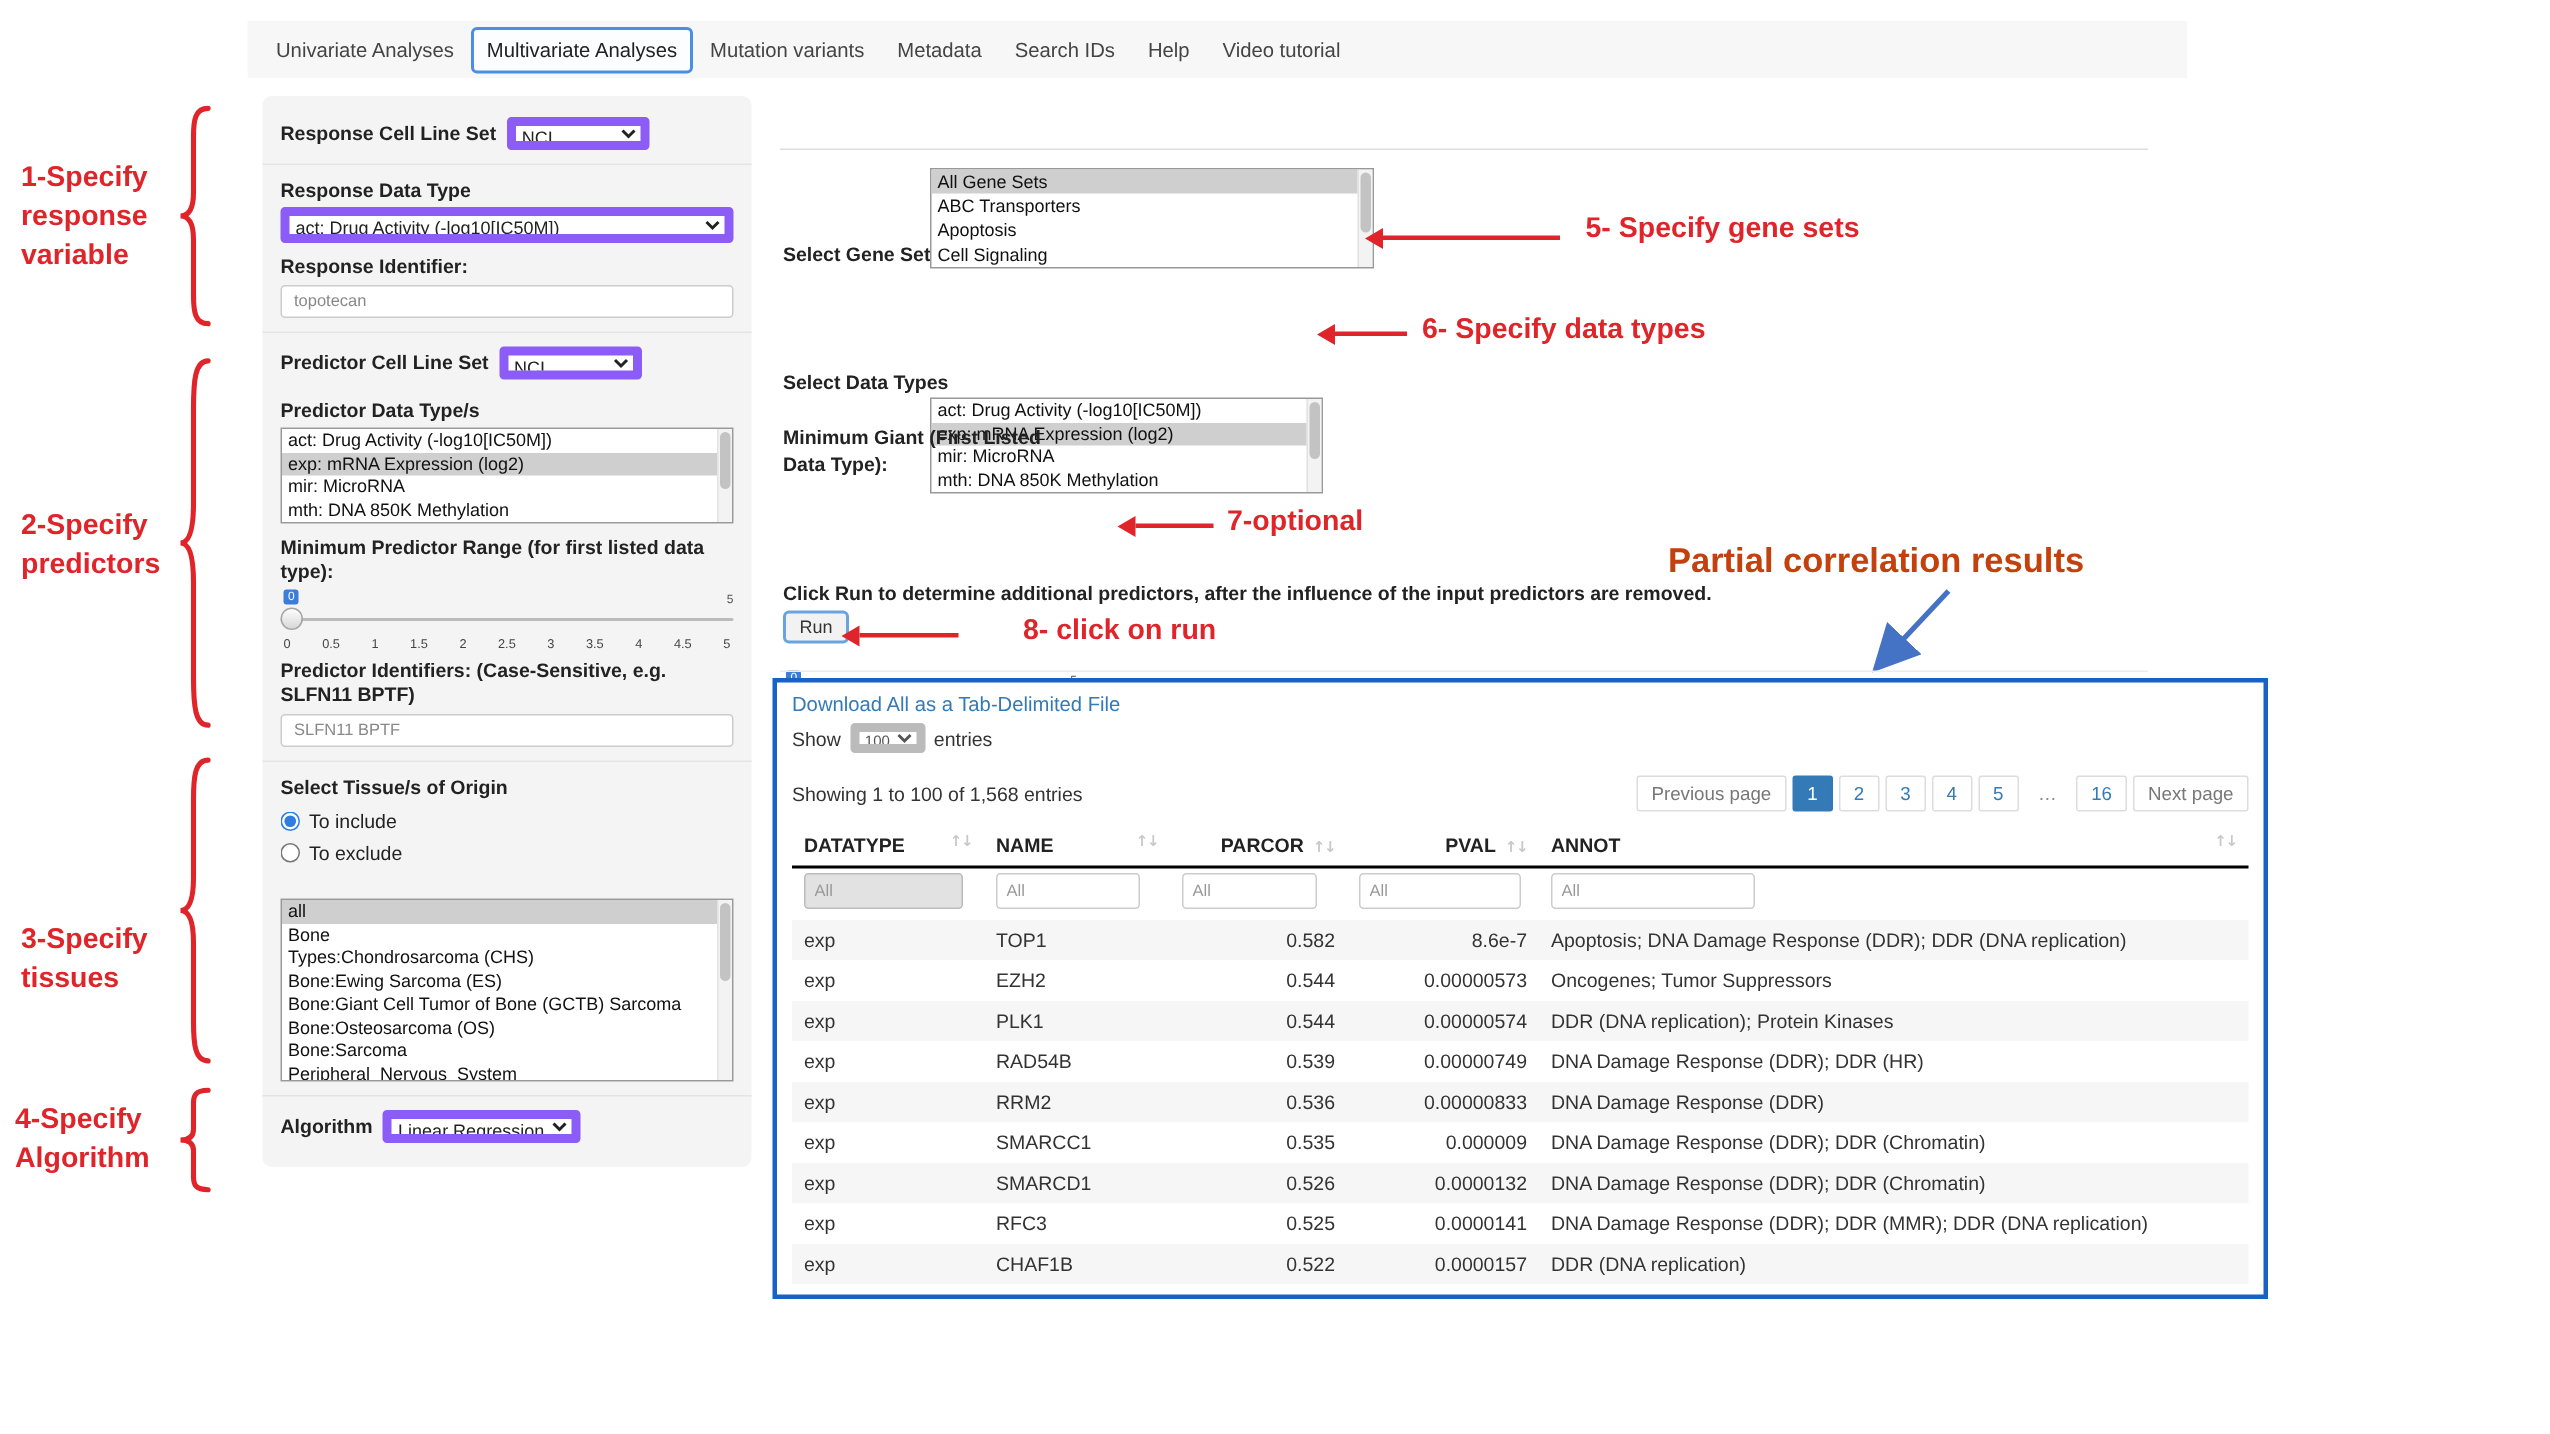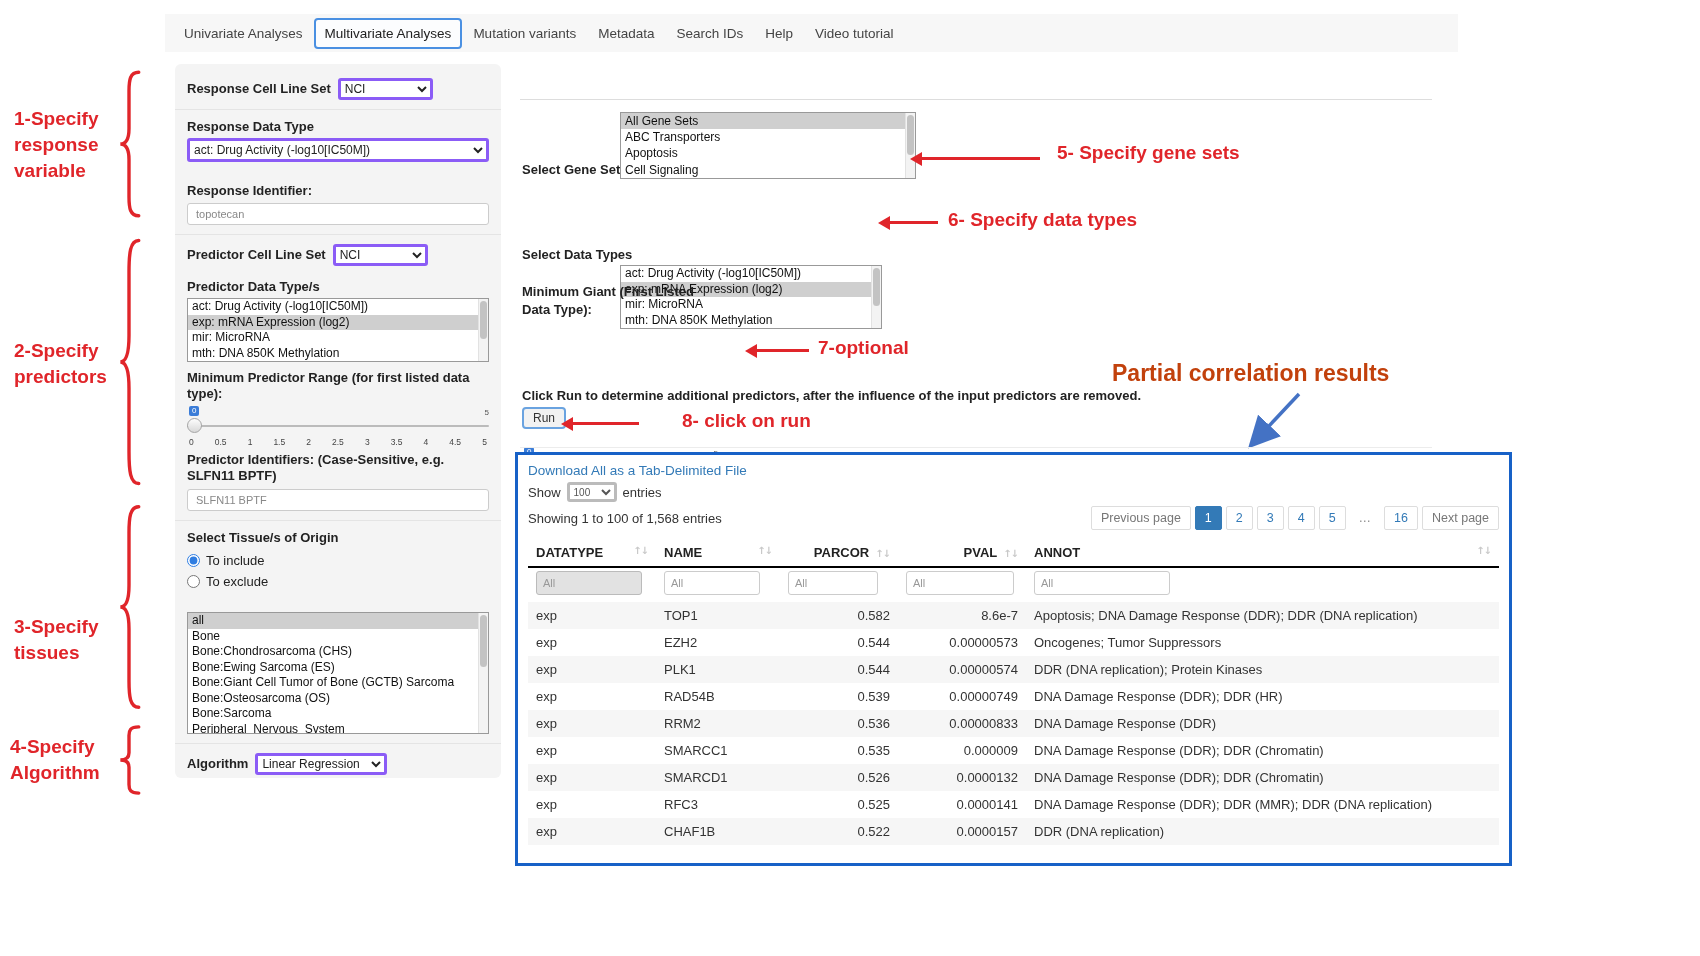--- a/index.html
+++ b/index.html
@@ -21,21 +21,21 @@
   .red-arrow::before { content:""; position:absolute; left:-12px; top:-5.5px;
     border-top:7px solid transparent; border-bottom:7px solid transparent; border-right:12px solid #e0252a; }
   .results-title { position:absolute; color:#c2410c; font-weight:bold; font-size:23px; white-space:nowrap; }
 
   
   .form-panel { position:absolute; left:175px; top:64px; width:326px; height:714px; background:#f4f4f4;
                 border-radius:6px; padding:14px 12px 10px 12px; }
   .flabel { font-size:13px; font-weight:bold; color:#222; line-height:16px; }
   .frow { display:flex; align-items:center; gap:7px; }
   .fdivider { border-top:1px solid #e4e4e4; margin:9px -12px; }
-  select { font-size:12px; color:#222; border:3px solid #8b5cf6; border-radius:3px; background:#fff; height:22px; }
+  select { font-size:12px; color:#222; border:6px solid #8b5cf6; border-radius:3px; background:#fff; height:22px; }
   .full-select { width:100%; height:24px; }
   .text-input { width:100%; height:22px; border:1px solid #ccc; border-radius:3px; font-size:11px; color:#888;
                 padding:0 8px; background:#fff; }
 
   .listbox { position:relative; background:#fff; border:1px solid #999; overflow:hidden; }
   .listbox .opt { font-size:12px; color:#111; padding:0 4px; line-height:15.5px; white-space:nowrap; }
   .listbox .opt.selected { background:#cfcfcf; }
   .scrollbar { position:absolute; right:0; top:0; bottom:0; width:10px; background:#f3f3f3; border-left:1px solid #e2e2e2; }
   .scroll-thumb { position:absolute; left:1px; width:7px; border-radius:4px; background:#c3c3c3; }
 
@@ -63,21 +63,21 @@
   .run-instruction { position:absolute; font-size:13px; font-weight:bold; color:#222; width:910px; }
   .run-btn { position:absolute; font-size:12px; color:#333; background:#f2f2f2; border:2px solid #6aa3e0;
              border-radius:4px; padding:2px 9px; cursor:pointer; }
 
   
   .results { position:absolute; left:515px; top:452px; width:997px; height:414px; border:3px solid #1761c7;
              background:#fff; padding:6px 10px; }
   .dl-link { color:#337ab7; font-size:13.5px; cursor:pointer; display:inline-block; }
   .show-row { margin-top:3px; font-size:13px; color:#333; display:flex; align-items:center; gap:6px; }
   .page-size-select { height:20px; font-size:10px; width:50px; color:#555; border-color:#bbb; }
-  .info-row { display:flex; justify-content:space-between; align-items:center; margin-top:4px; }
+  .info-row { display:flex; justify-content:space-between; align-items:center; margin-top:15px; }
   .showing { font-size:13px; color:#333; }
   .pagination { display:flex; gap:4px; align-items:center; }
   .page-btn { font-size:12.5px; padding:4px 9px; border:1px solid #ddd; background:#fff; color:#337ab7;
               border-radius:2px; cursor:pointer; white-space:nowrap; }
   .page-btn.navbtn { color:#777; }
   .page-btn.active { background:#337ab7; border-color:#337ab7; color:#fff; }
   .page-btn.ellipsis { border:none; color:#888; cursor:default; }
 
   table.results-table { width:100%; border-collapse:collapse; margin-top:9px; font-size:13px; table-layout:fixed; }
   .results-table th { text-align:left; padding:6px 8px; font-weight:bold; color:#222; border-bottom:2px solid #000000; }
@@ -146,21 +146,21 @@
         <option>NCI</option>
       </select>
     </div>
 
     <div class="fdivider"></div>
 
     <div class="flabel">Response Data Type</div>
     <select class="full-select" style="margin-top:3px">
       <option>act: Drug Activity (-log10[IC50M])</option>
     </select>
-    <div class="flabel" style="margin-top:21px">Response Identifier:</div>
+    <div class="flabel" style="margin-top:8px">Response Identifier:</div>
     <input class="text-input" style="margin-top: 4px;" value="topotecan">
 
     <div class="fdivider"></div>
 
     <div class="frow">
       <span class="flabel">Predictor Cell Line Set</span>
       <select style="width:95px">
         <option>NCI</option>
       </select>
     </div>
@@ -208,21 +208,21 @@
       <span>To include</span>
     </div>
     <div class="radio-row" style="margin-top:2px">
       <input type="radio" name="tissue_mode" style="">
       <span>To exclude</span>
     </div>
 
     <div class="listbox" style="height:122px;margin-top:21px">
       <div class="opt selected">all</div>
       <div class="opt">Bone</div>
-      <div class="opt">Bone:Chondrosarcoma (CHS)</div>
+      <div class="opt">Types:Chondrosarcoma (CHS)</div>
       <div class="opt">Bone:Ewing Sarcoma (ES)</div>
       <div class="opt">Bone:Giant Cell Tumor of Bone (GCTB) Sarcoma</div>
       <div class="opt">Bone:Osteosarcoma (OS)</div>
       <div class="opt">Bone:Sarcoma</div>
       <div class="opt">Peripheral_Nervous_System</div>
       <div class="scrollbar">
           <div class="scroll-thumb" style="top:2px;height:52px"></div>
         </div>
     </div>
 

